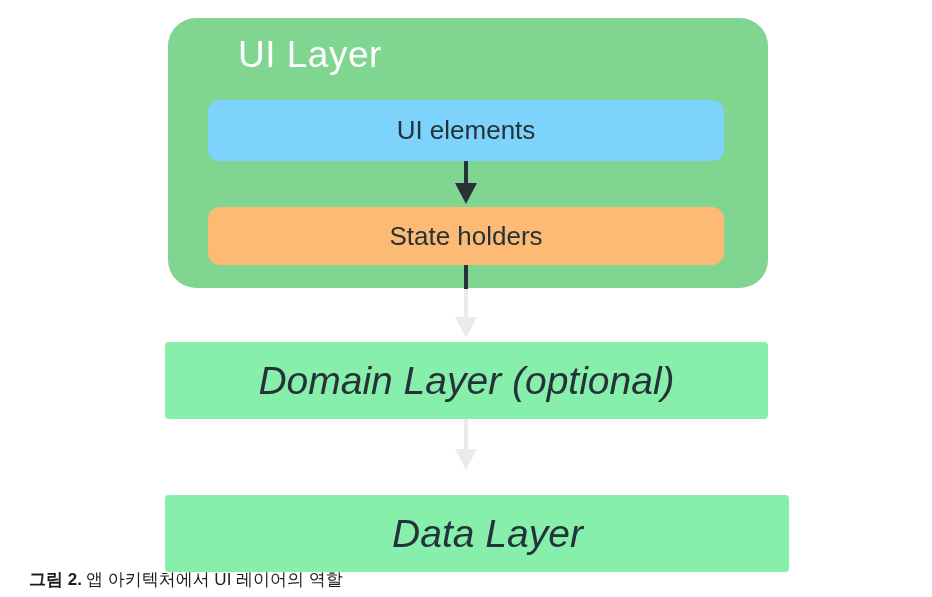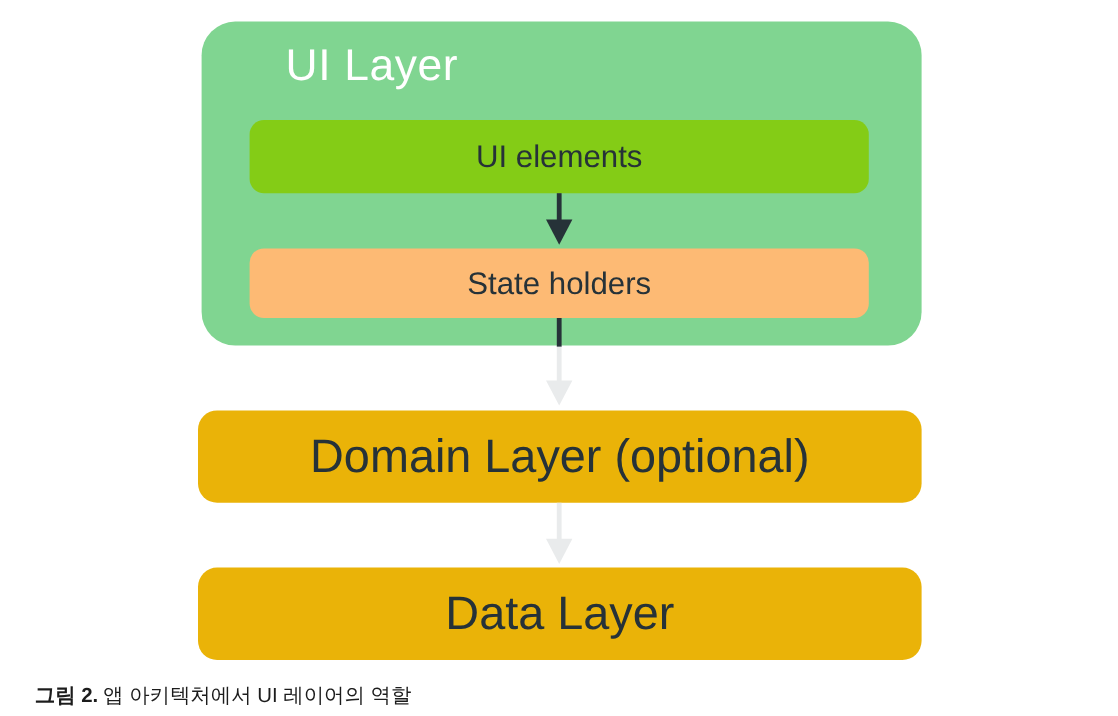--- a/index.html
+++ b/index.html
@@ -36,38 +36,39 @@
     position: absolute;
     left: 208px;
     width: 516px;
     border-radius: 12px;
     display: flex;
     align-items: center;
     justify-content: center;
     font-size: 26px;
     color: #263238;
   }
-  .ui-elements-box   { top: 100px; height: 61px; background: #84cc16; }
+  .ui-elements-box   { top: 100px; height: 61px; background: #7dd3fc; }
   .state-holders-box { top: 207px; height: 58px; background: #fdba74; }
   
   .layer-box {
     position: absolute;
     left: 165px;
     width: 603px;
     height: 77px;
-    background: #eab308;
-    border-radius: 16px;
+    background: #86efac;
+    border-radius: 4px;
     display: flex;
     align-items: center;
     justify-content: center;
     font-size: 39px;
     color: #263238;
+    font-style: italic;
   }
   .domain-box { top: 342px; }
-  .data-box   { top: 473px; }
+  .data-box   { top: 495px; padding-left: 21px; }
   
   .v-line {
     position: absolute;
     left: 464px;
     width: 4px;
   }
   .dark  { background: #263238; }
   .lgray { background: #E9EBEC; }
   .arrow-head {
     position: absolute;

